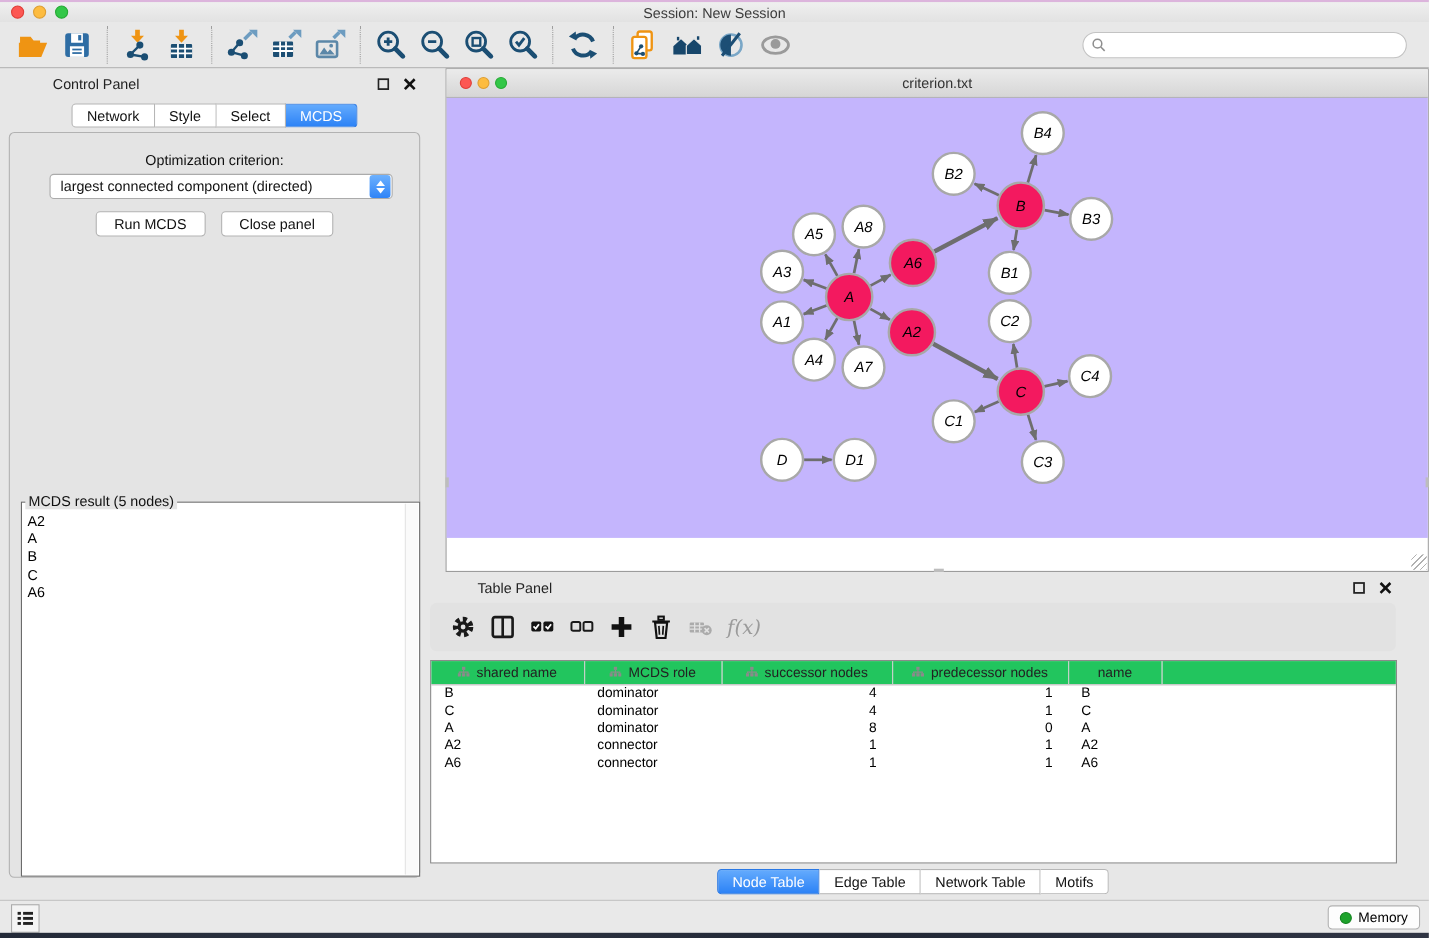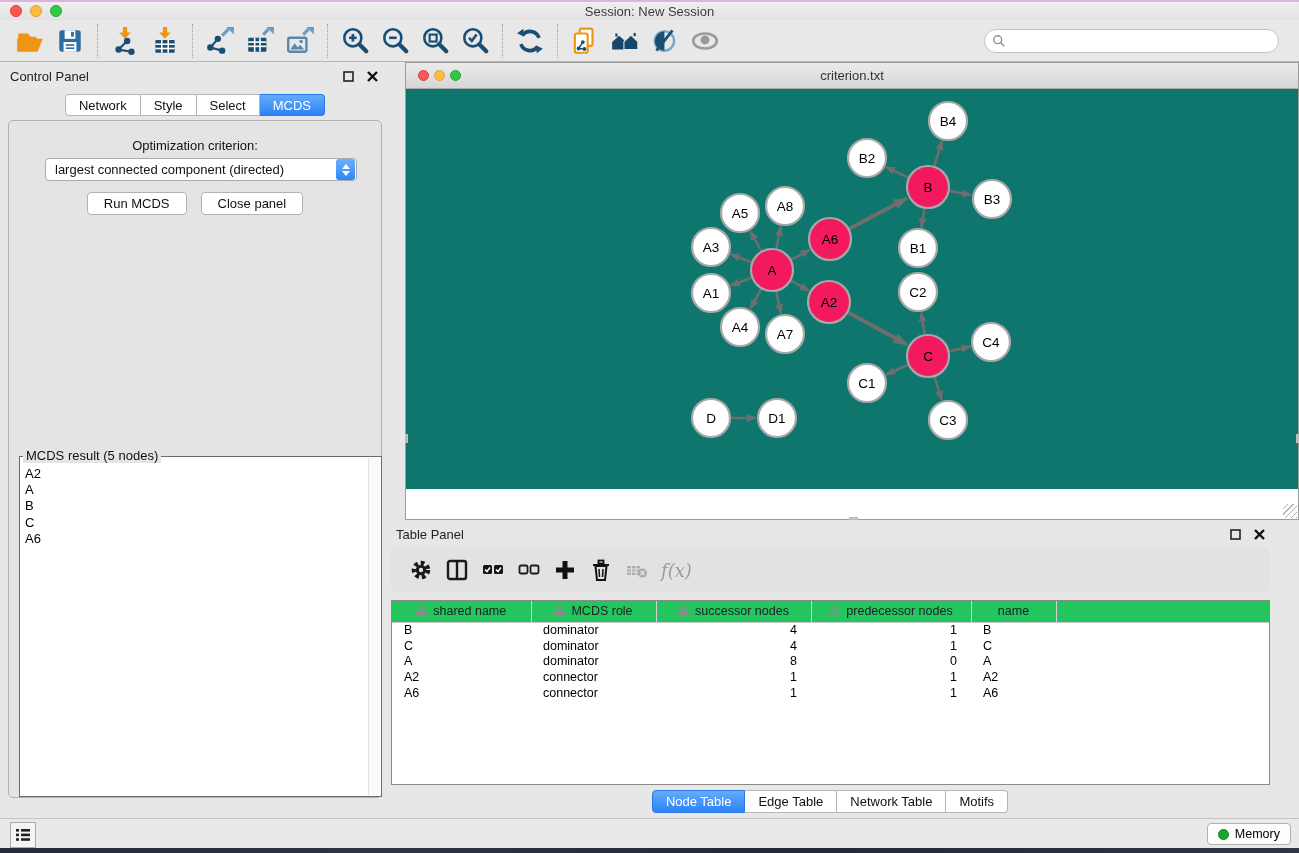--- a/index.html
+++ b/index.html
@@ -22,21 +22,21 @@
   .tbi { width:40px; height:36px; display:flex; align-items:center; justify-content:center; cursor:default; }
   .tbi svg { width:30px; height:30px; }
   .tsep { width:1px; height:34px; border-left:1px dotted #9e9e9e; margin:0 7px; }
   .searchwrap { margin-left:auto; margin-right:10px; position:relative; }
   .searchwrap svg { position:absolute; left:8px; top:5px; width:14px; height:14px; }
   .search { width:295px; height:24px; border:1px solid #c3c3c3; border-radius:13px; background:#fff;
     padding-left:28px; font-size:13px; outline:none; }
 
   
   .control-panel { position:absolute; left:0; top:62px; width:390px; height:756px; }
-  .panel-head { height:28px; display:flex; align-items:center; padding:0 10px; }
+  .panel-head { height:28px; display:flex; align-items:center; padding:0 10px;margin-left:38px; }
   .panel-head .ptitle { font-size:13px; color:#222; }
   .panel-head .spacer { flex:1; }
   .mini-ico { width:16px; height:16px; display:flex; align-items:center; justify-content:center; margin-left:8px; }
   .cp-tabs { display:flex; justify-content:center; margin-top:4px; }
   .segmented { display:flex; }
   .seg { background:#fff; border:1px solid #b6b6b6; border-left:none; padding:0 13px; font-size:13px;
     color:#111; height:22px; display:flex; align-items:center; cursor:default; }
   .seg:first-child { border-left:1px solid #b6b6b6; border-radius:4px 0 0 4px; }
   .seg:last-child { border-radius:0 4px 4px 0; }
   .seg.active { background:linear-gradient(#64abfd,#2c82f6); border-color:#2a78e4; color:#fff; }
@@ -61,21 +61,21 @@
   .gb-scroll { position:absolute; right:1px; top:1px; width:12px; bottom:1px; background:#fafafa; border-left:1px solid #e4e4e4; }
 
   
   .net-frame { position:absolute; left:405px; top:62px; width:894px; height:458px; background:#fff;
     border:1px solid #9c9c9c; }
   .net-title { height:26px; background:linear-gradient(#ebebeb,#d6d6d6); border-bottom:1px solid #ababab;
     display:flex; align-items:center; position:relative; }
   .net-title .lights { margin-left:12px; gap:5px; }
   .net-title .light { width:11px; height:11px; }
   .net-title .wtitle { position:absolute; left:0; right:0; text-align:center; font-size:13px; color:#333; }
-  .net-canvas { position:absolute; left:0; top:26px; width:892px; height:400px; background:#0f766e; }
+  .net-canvas { position:absolute; left:0; top:26px; width:892px; height:400px; background:#c4b5fd;font-style:italic; }
   .grip-corner { position:absolute; right:1px; bottom:1px; width:14px; height:14px;
     background:repeating-linear-gradient(135deg, transparent 0 3px, #b0b0b0 3px 4px); }
   .grip-dash-b { position:absolute; left:443px; bottom:-1px; width:9px; height:3px; background:#bdbdbd; }
   .grip-dash-l { position:absolute; left:-1px; top:371px; width:3px; height:9px; background:#bdbdbd; }
   .grip-dash-r { position:absolute; right:-1px; top:371px; width:3px; height:9px; background:#bdbdbd; }
 
   
   .table-panel { position:absolute; left:383px; top:520px; width:894px; height:298px; }
   .tp-toolbar { position:absolute; left:8px; top:28px; width:878px; height:44px; background:#e2e2e2;
     border-radius:6px; display:flex; align-items:center; padding-left:12px; }

